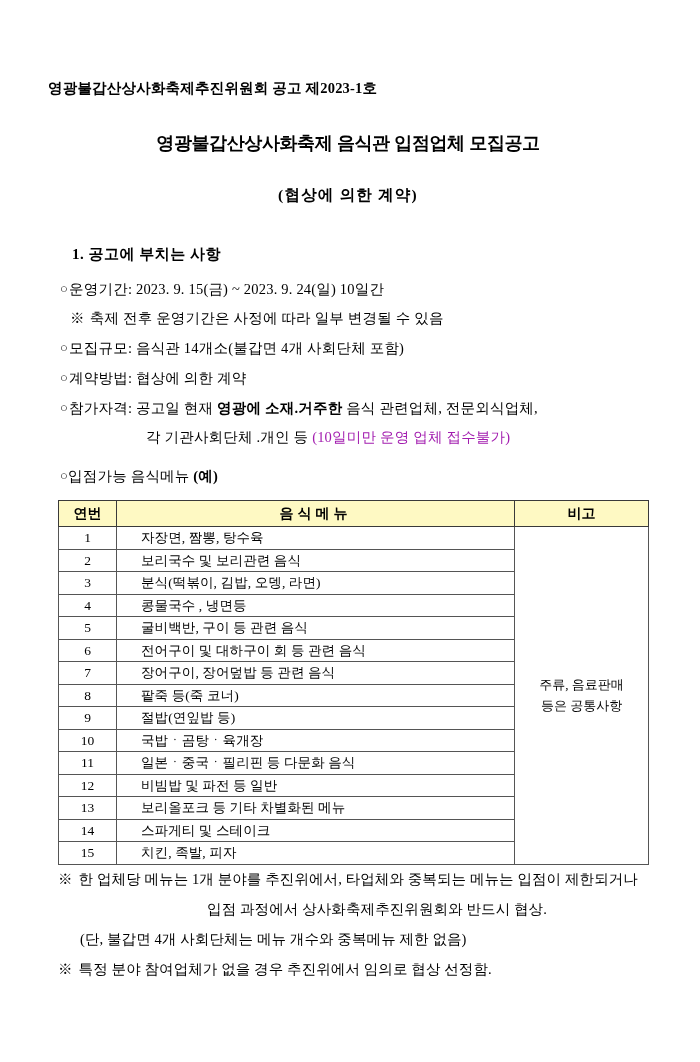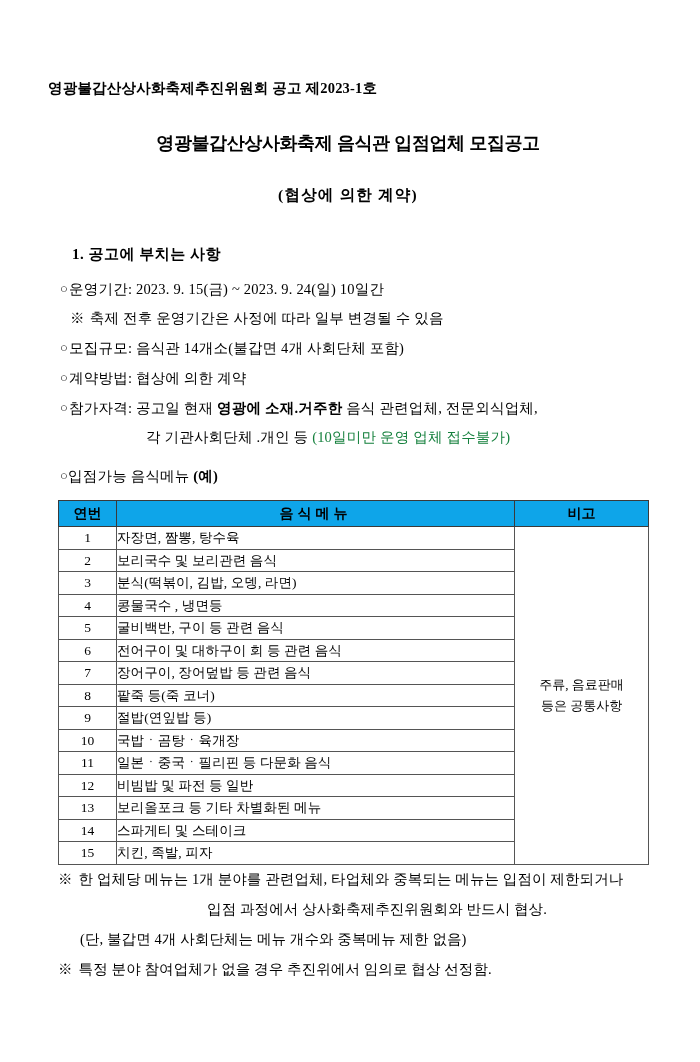--- a/index.html
+++ b/index.html
@@ -91,21 +91,21 @@
   .item.note {
     padding-left: 10px;
   }
   .item .mark {
     margin-right: 5px;
   }
   .item .sp {
     letter-spacing: 3.2px;
   }
   .bold { font-weight: bold; }
-  .red  { color: #15803d; }
+  .red  { color: #a21caf; }
   .indent-cont {
     padding-left: 86px;
     font-size: 14.5px;
     line-height: 29px;
     white-space: nowrap;
     letter-spacing: 0.2px;
   }
 
   
   .table-caption {
@@ -132,36 +132,36 @@
     font-size: 13.5px;
   }
   .menu-table th,
   .menu-table td {
     border: 1px solid #555555;
     padding: 0;
     height: 21.5px;
     line-height: 21.5px;
   }
   .menu-table thead th {
-    background: #0ea5e9;
+    background: #fef9c3;
     font-weight: bold;
     height: 25px;
     line-height: 25px;
     font-size: 14px;
     text-align: center;
     border: 1px solid #3a3a3a;
   }
   .menu-table thead th.col-menu {
     letter-spacing: 4px;
   }
   .col-no    { width: 57px;  text-align: center; }
   .col-menu  { width: 397px; text-align: left; }
   .col-remark{ width: 133px; text-align: center; }
   .menu-table td.col-menu {
-    padding-left: 0;
+    padding-left: 24px;
     letter-spacing: 0.1px;
     margin-left: 33px;
   }
   .remark-cell {
     vertical-align: middle;
     text-align: center;
     font-size: 13px;
     line-height: 17px;
   }
 
@@ -298,21 +298,21 @@
         </tr>
         <tr>
           <td class="col-no">15</td>
           <td class="col-menu">치킨, 족발, 피자</td>
         </tr>
       </tbody>
   </table>
 
   <div class="footnotes">
     <div class="fn">
-      <span class="mark">※</span><span>한  업체당  메뉴는  1개  분야를  관련업체,  타업체와  중복되는  메뉴는  입점이  제한되거나</span>
+      <span class="mark">※</span><span>한  업체당  메뉴는  1개  분야를  추진위에서,  타업체와  중복되는  메뉴는  입점이  제한되거나</span>
     </div>
     <div class="fn indented">
       <span>입점  과정에서  상사화축제추진위원회와  반드시  협상.</span>
     </div>
     <div class="fn paren">
       <span>(단, 불갑면 4개 사회단체는 메뉴 개수와 중복메뉴 제한 없음)</span>
     </div>
     <div class="fn">
       <span class="mark">※</span><span>특정  분야  참여업체가  없을  경우  추진위에서  임의로  협상  선정함.</span>
     </div>

